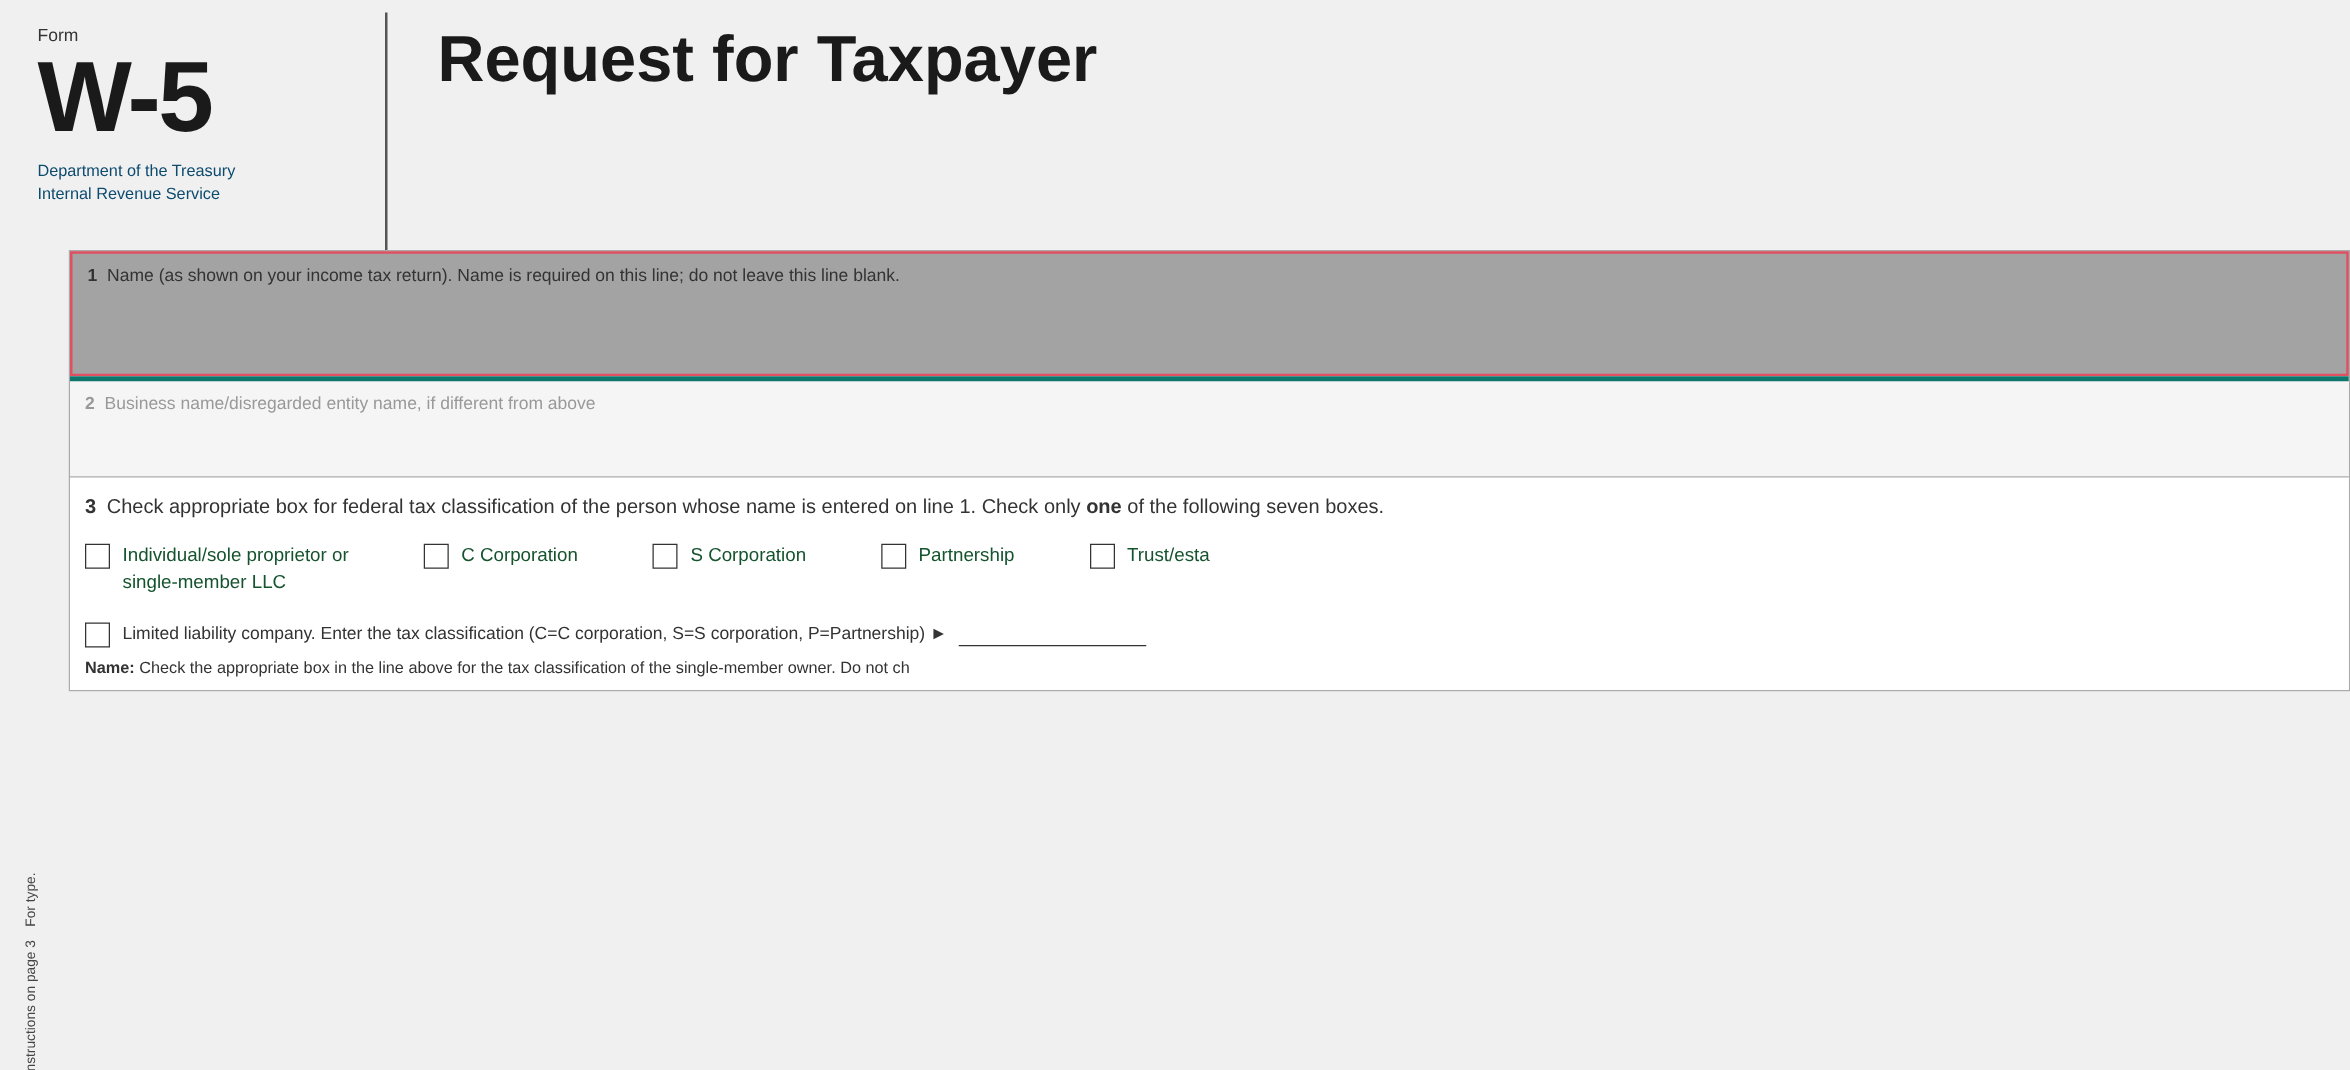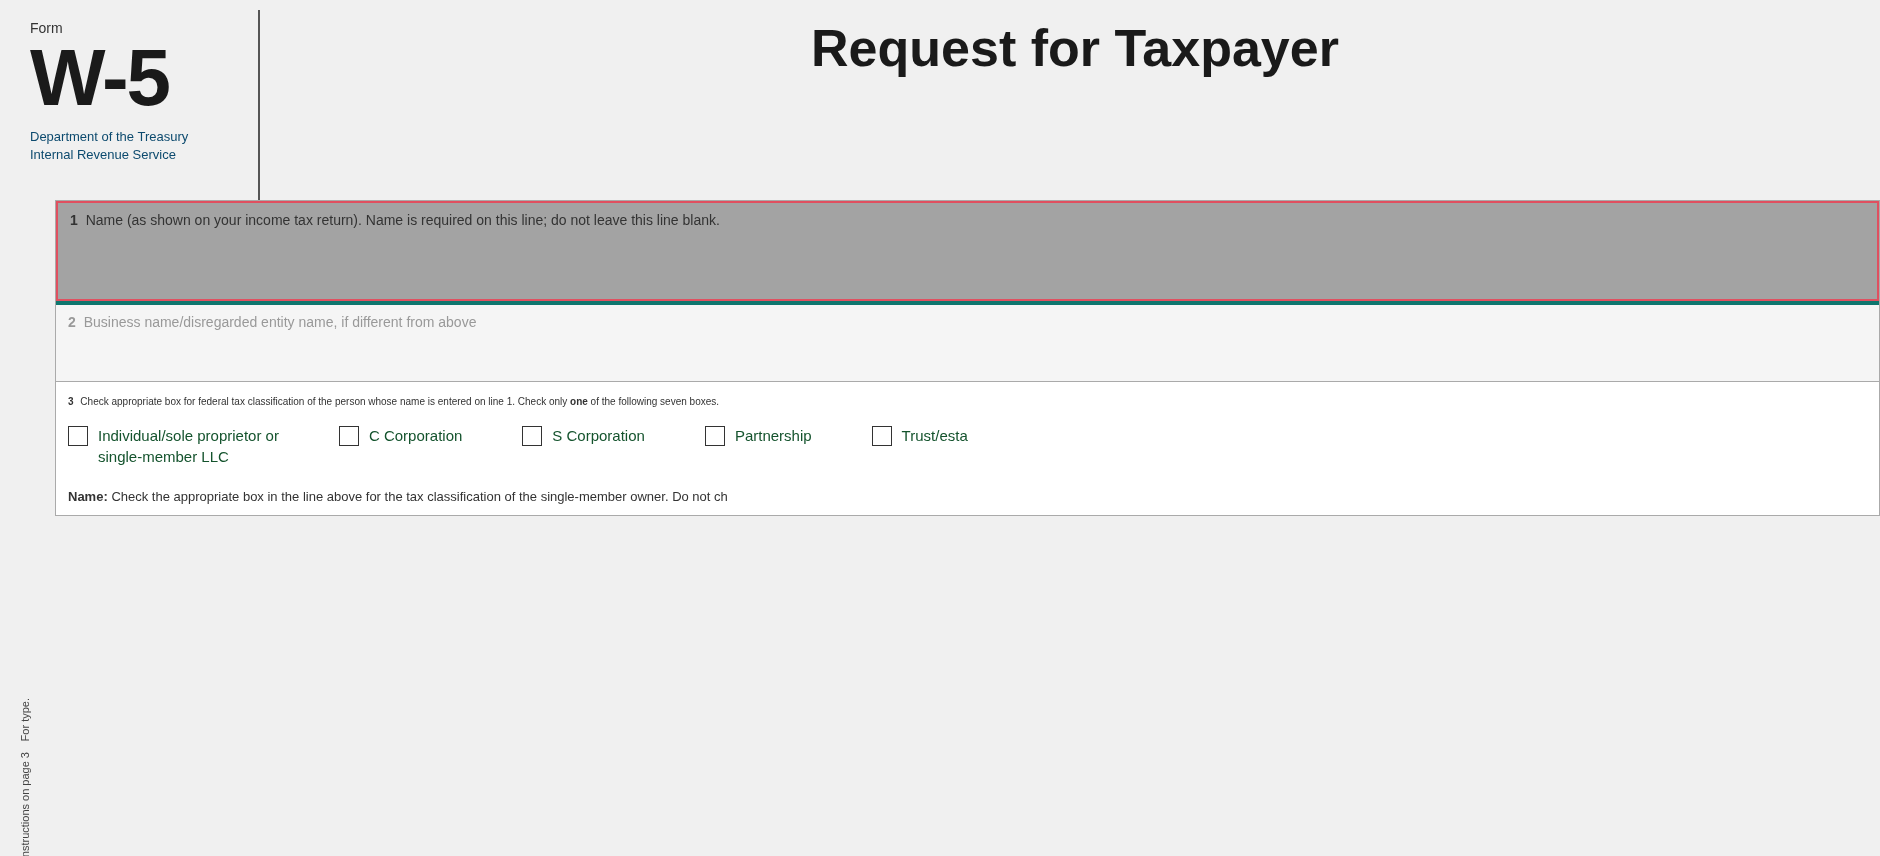--- a/index.html
+++ b/index.html
@@ -26,21 +26,21 @@
     
     .header-section {
       display: flex;
       align-items: stretch;
       background: #f0f0f0;
       padding: 10px 0 0 0;
       min-height: 200px;
     }
 
     .left-header {
-      width: 260px;
+      width: 310px;
       padding: 10px 20px 10px 30px;
       display: flex;
       flex-direction: column;
       justify-content: flex-start;
       border-right: 2px solid #555;
       flex-shrink: 0;
     }
 
     .form-label-small {
       font-size: 14px;
@@ -60,21 +60,21 @@
       font-size: 13px;
       color: #0c4a6e;
       margin-top: 10px;
       line-height: 1.4;
     }
 
     .right-header {
       flex: 1;
       padding: 10px 30px 10px 40px;
       display: flex;
-      flex-direction: column;
+      flex-direction: row;
       justify-content: flex-start;
     }
 
     .main-title {
       font-size: 52px;
       font-weight: 700;
       color: #1a1a1a;
       text-align: center;
       line-height: 1.1;
     }
@@ -155,21 +155,21 @@
 
     
     .field-3-section {
       border-top: 1px solid #aaa;
       padding: 12px 12px 8px 12px;
       background: #fff;
       position: relative;
     }
 
     .field-3-title {
-      font-size: 10px;
+      font-size: 16px;
       color: #333;
       line-height: 1.5;
       margin-bottom: 16px;
     }
 
     .checkboxes-row {
       display: flex;
       align-items: flex-start;
       gap: 0;
       margin-bottom: 20px;
@@ -307,20 +307,27 @@
           <div class="checkbox-label">Partnership</div>
         </div>
 
         <div class="checkbox-item">
           <div class="checkbox-box"></div>
           <div class="checkbox-label">Trust/esta</div>
         </div>
 
       </div>
 
+      <div class="llc-row">
+        <div class="checkbox-box" style="margin-right:10px; margin-top:2px;"></div>
+        <div class="llc-text">
+          <span>Limited liability company. Enter the tax classification (C=C corporation, S=S corporation, P=Partnership) ►</span>
+          <span class="llc-line"></span>
+        </div>
+      </div>
 
       <div class="note-text" style="margin-top: 4px;">
         <span class="bold">Name:</span>
         <span> Check the appropriate box in the line above for the tax classification of the single-member owner.  Do not ch</span>
       </div>
 
     </div>
 
   </div>
 </div>

